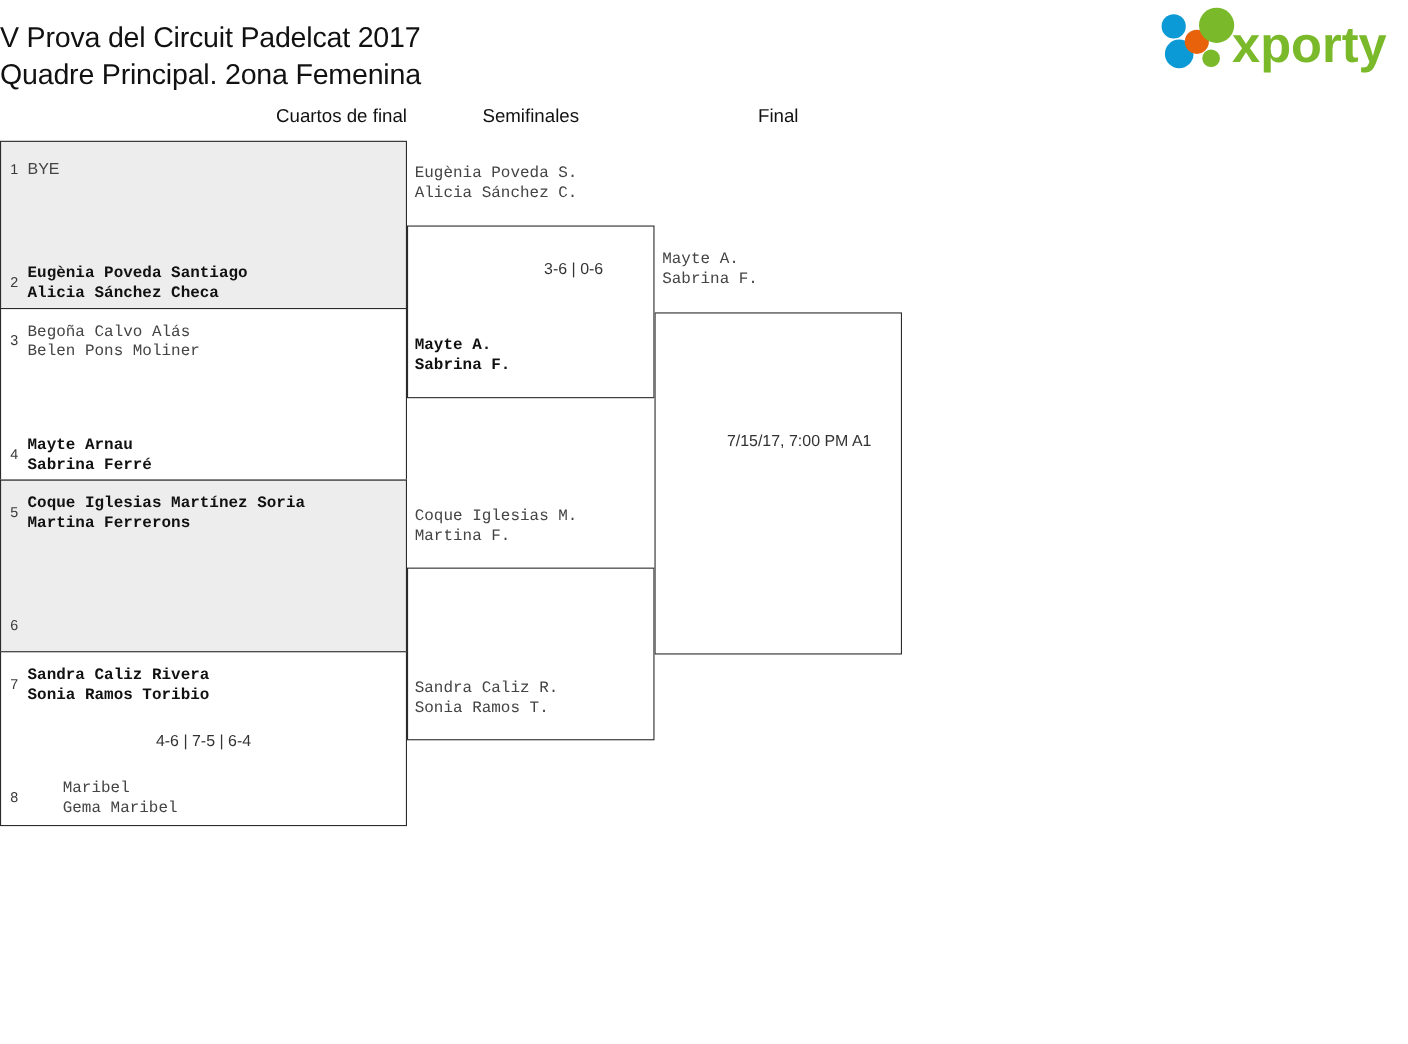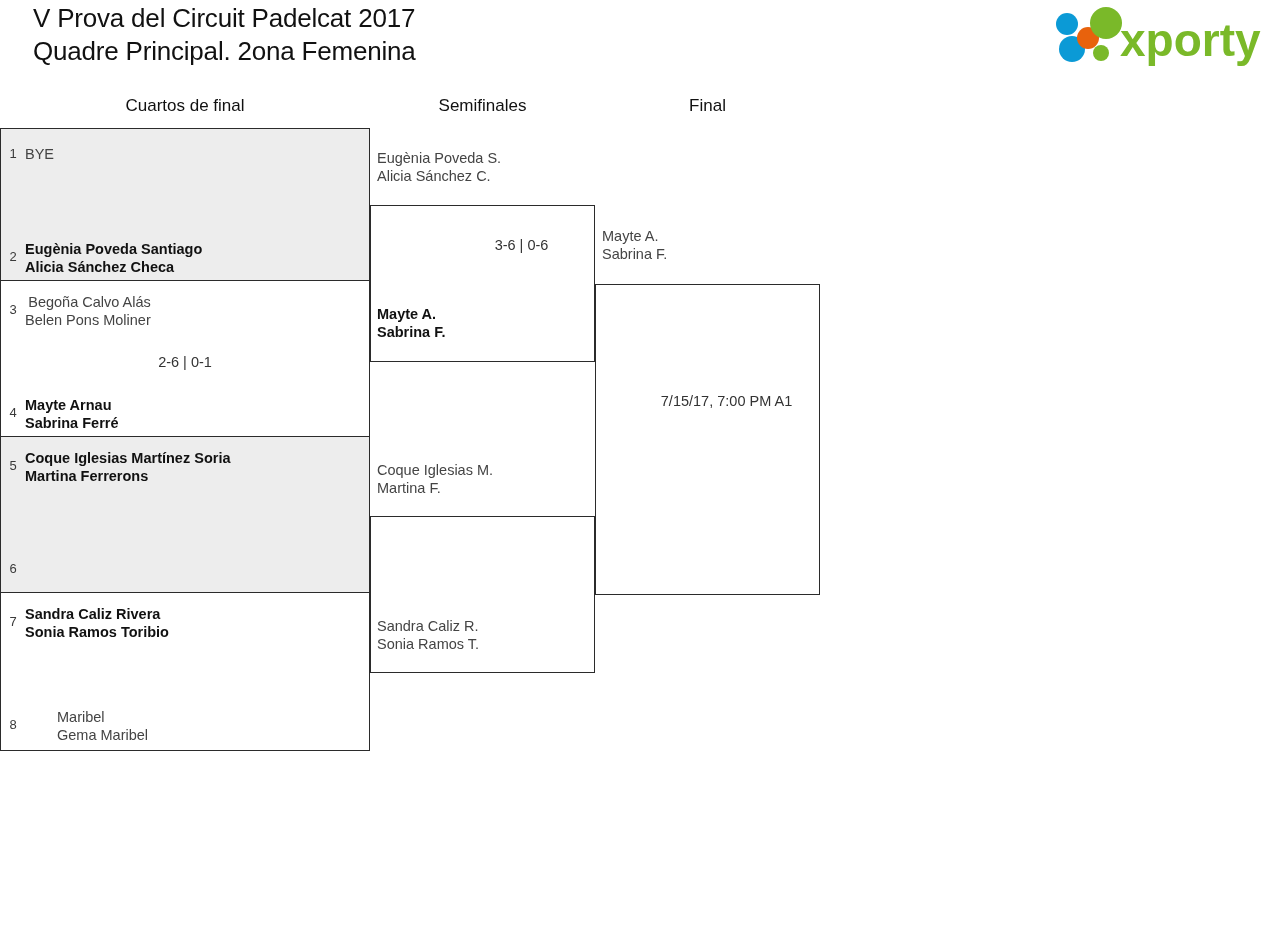--- a/index.html
+++ b/index.html
@@ -8,21 +8,21 @@
     width: 1280px; height: 949px;
     background: #ffffff;
     font-family: "Liberation Sans", sans-serif;
     color: #1a1a1a;
     overflow: hidden;
   }
   #root { position: relative; width: 1280px; height: 949px; }
 
   
   .title-block {
-    position: absolute; left: 0; top: 2px; width: 900px; padding-left: 33px;
+    position: absolute; left: 0; top: 18px; width: 900px;
   }
   .title-line {
     font-size: 26px;
     font-weight: 400;
     letter-spacing: -0.2px;
     line-height: 33px;
     color: #111111;
     white-space: nowrap;
   }
 
@@ -34,21 +34,21 @@
 
   
   .round-header {
     position: absolute;
     font-size: 17px;
     font-weight: 400;
     color: #111111;
     text-align: center;
     white-space: nowrap;
   }
-  #hdr-qf  { left: 0px;   top: 96px; width: 370px; }
+  #hdr-qf  { left: 0px;   top: 96px; width: 370px; text-align: right; }
   #hdr-sf  { left: 370px; top: 96px; width: 225px; }
   #hdr-fin { left: 595px; top: 96px; width: 225px; }
 
   
   .qf-cell {
     position: absolute;
     left: 0px; width: 370px;
     border: 1px solid #2b2b2b;
     margin-top: -1px;
   }
@@ -61,21 +61,21 @@
     background: #ffffff;
   }
 
   
   .pair {
     position: absolute;
     line-height: 18px;
     font-size: 14.5px;
     white-space: nowrap;
   }
-  .pair .ln { display: block; }
+  .pair .ln { display: block; font-family: Liberation Mono, monospace; }
   .pair.win { font-weight: 700; color: #111111; }
   .pair.lose { font-weight: 400; color: #444444; }
 
   .seed {
     position: absolute;
     font-size: 13px;
     font-weight: 400;
     color: #3a3a3a;
     width: 22px;
     text-align: center;
@@ -136,45 +136,45 @@
   <div class="seed" style="left:2px;  top:146px;">1</div>
   <div class="bye-label" style="left:25px; top:146px;">BYE</div>
   <div class="seed" style="left:2px;  top:249px;">2</div>
   <div class="pair win" style="left:25px; top:240px;">
     <span class="ln">Eugènia Poveda Santiago</span>
     <span class="ln">Alicia Sánchez Checa</span>
   </div>
 
   <div class="qf-cell plain" style="top:281px; height:157px;"></div>
   <div class="seed" style="left:2px;  top:302px;">3</div>
-  <div class="pair lose" style="left:25px; top:293px;text-align:right;">
+  <div class="pair lose" style="left:25px; top:293px;">
     <span class="ln">Begoña Calvo Alás</span>
     <span class="ln">Belen Pons Moliner</span>
   </div>
-  <div class="score" style="left:0px; top:354px; width:370px;">2-6 | 0-1</div>
   <div class="seed" style="left:2px;  top:405px;">4</div>
   <div class="pair win" style="left:25px; top:396px;">
     <span class="ln">Mayte Arnau</span>
     <span class="ln">Sabrina Ferré</span>
   </div>
 
   <div class="qf-cell shade" style="top:437px; height:157px;"></div>
   <div class="seed" style="left:2px;  top:458px;">5</div>
   <div class="pair win" style="left:25px; top:449px;">
     <span class="ln">Coque Iglesias Martínez Soria</span>
     <span class="ln">Martina Ferrerons</span>
   </div>
   <div class="seed" style="left:2px;  top:561px;">6</div>
 
   <div class="qf-cell plain" style="top:593px; height:159px;"></div>
   <div class="seed" style="left:2px;  top:614px;">7</div>
   <div class="pair win" style="left:25px; top:605px;">
     <span class="ln">Sandra Caliz Rivera</span>
     <span class="ln">Sonia Ramos Toribio</span>
   </div>
+  <div class="score" style="left:0px; top:666px; width:370px;">4-6 | 7-5 | 6-4</div>
   <div class="seed" style="left:2px;  top:717px;">8</div>
   <div class="pair lose" style="left:25px; top:708px;margin-left:32px;">
     <span class="ln">Maribel</span>
     <span class="ln">Gema Maribel</span>
   </div>
 
   <div class="sf-box" style="left:370px; top:205px; width:225px; height:157px;"></div>
   <div class="pair lose" style="left:377px; top:149px;">
     <span class="ln">Eugènia Poveda S.</span>
     <span class="ln">Alicia Sánchez C.</span>

